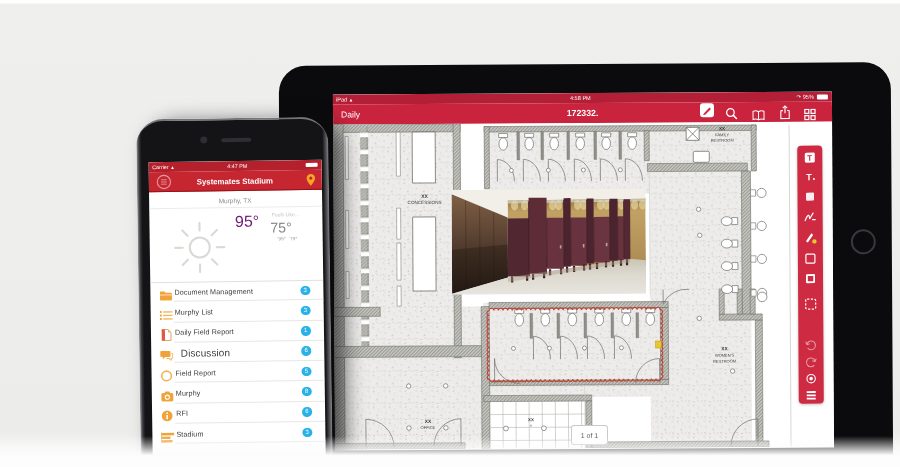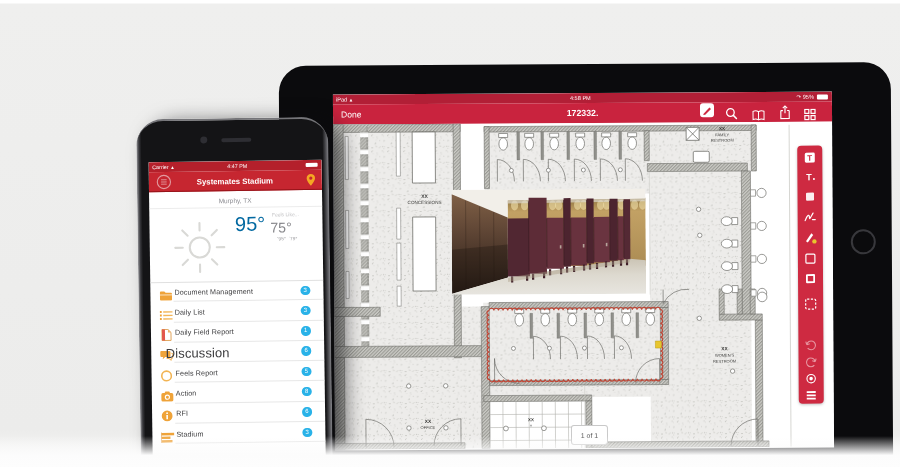--- a/index.html
+++ b/index.html
@@ -13,21 +13,21 @@
 <div style="position:absolute;left:54px;top:29px;width:499px;height:356px;background:#fff;overflow:hidden">
 
 <div style="position:absolute;left:0;top:0;width:100%;height:10px;background:#b21f36;color:#f3c9d2;font-size:5.6px">
           <span style="position:absolute;left:3px;top:2.2px;color:#fff">iPad <span style="font-size:4.5px">▲</span></span>
           <span style="position:absolute;left:237px;top:2.2px;color:#fff">4:58 PM</span>
           <span style="position:absolute;right:18px;top:2.2px;color:#fff">↷ 95%</span>
           <span style="position:absolute;right:4px;top:3px;width:11px;height:4.5px;background:#fff;border-radius:1px"></span>
         </div>
 
 <div style="position:absolute;left:0;top:10px;width:100%;height:20px;background:#c9233e">
-          <span style="position:absolute;left:8px;top:5px;color:#fff;font-size:8.6px">Done</span>
+          <span style="position:absolute;left:8px;top:5px;color:#fff;font-size:8.6px">Daily</span>
           <span style="position:absolute;left:0;top:5px;width:100%;text-align:center;color:#fff;font-size:8.8px;font-weight:bold">172332.</span>
           <div style="position:absolute;left:367px;top:1px;width:14px;height:14px;background:#fff;border-radius:3px"><svg width="14" height="14">
               <path d="M3.6,10.4 L9.4,4.2 L11,5.8 L5.2,11.4 L3.2,11.6 Z" fill="#ce2a41"></path>
             </svg></div>
           <div style="position:absolute;left:392px;top:4px;width:13px;height:13px"><svg width="13" height="13">
               <circle cx="5.4" cy="5.4" r="3.8" fill="none" stroke="#fff" stroke-width="1.3"></circle>
               <line x1="8.3" y1="8.3" x2="11.4" y2="11.4" stroke="#fff" stroke-width="1.5" stroke-linecap="round"></line>
             </svg></div>
           <div style="position:absolute;left:419px;top:5px;width:13px;height:11px"><svg width="13" height="11">
               <path d="M1,1.4 C3,0.5 5,0.8 6.5,1.8 C8,0.8 10,0.5 12,1.4 L12,9.6 C10,8.9 8,9.1 6.5,10 C5,9.1 3,8.9 1,9.6 Z M6.5,1.8 L6.5,10" fill="none" stroke="#fff" stroke-width="1"></path>
@@ -541,21 +541,21 @@
 <line x1="48.0" y1="31.0" x2="55.5" y2="31.0" stroke="#d9d9d6" stroke-width="2.1" stroke-linecap="round"></line>
           <line x1="43.0" y1="43.0" x2="48.3" y2="48.3" stroke="#d9d9d6" stroke-width="2.1" stroke-linecap="round"></line>
           <line x1="31.0" y1="48.0" x2="31.0" y2="55.5" stroke="#d9d9d6" stroke-width="2.1" stroke-linecap="round"></line>
           <line x1="19.0" y1="43.0" x2="13.7" y2="48.3" stroke="#d9d9d6" stroke-width="2.1" stroke-linecap="round"></line>
           <line x1="14.0" y1="31.0" x2="6.5" y2="31.0" stroke="#d9d9d6" stroke-width="2.1" stroke-linecap="round"></line>
           <line x1="19.0" y1="19.0" x2="13.7" y2="13.7" stroke="#d9d9d6" stroke-width="2.1" stroke-linecap="round"></line>
           <line x1="31.0" y1="14.0" x2="31.0" y2="6.5" stroke="#d9d9d6" stroke-width="2.1" stroke-linecap="round"></line>
           <line x1="43.0" y1="19.0" x2="48.3" y2="13.7" stroke="#d9d9d6" stroke-width="2.1" stroke-linecap="round"></line>
         </svg>
 
-<div style="position:absolute;left:86px;top:52px;font-size:20px;color:#0369a1">95°</div>
+<div style="position:absolute;left:86px;top:52px;font-size:16px;color:#701a75">95°</div>
 
 <div style="position:absolute;left:120px;top:51px;width:30px;text-align:right;font-size:5px;color:#c2c2c4">Feels Like...</div>
 
 <div style="position:absolute;left:121.5px;top:59px;font-size:14px;color:#86868a">75°</div>
 
 <div style="position:absolute;left:112px;top:75.5px;width:52px;text-align:center;font-size:4.8px;color:#9a9a9e">ˇ95° &nbsp;ˈ79°</div>
 <div style="position:absolute;left:0;top:120px;width:100%">
           <div style="position:absolute;left:0;top:0;width:100%;height:1px;background:#e0e0e0"></div>
           <div style="position:absolute;left:0;top:0.0px;width:100%;height:20.3px">
             <div style="position:absolute;left:9px;top:4.5px"><svg width="13" height="11">
@@ -572,59 +572,59 @@
                   <rect x="0" y="1" width="2" height="2"></rect>
                   <rect x="0" y="4.5" width="2" height="2"></rect>
                   <rect x="0" y="8" width="2" height="2"></rect>
                 </g>
                 <g stroke="#f3b659" stroke-width="1.4">
                   <line x1="3.5" y1="2" x2="13" y2="2"></line>
                   <line x1="3.5" y1="5.5" x2="13" y2="5.5"></line>
                   <line x1="3.5" y1="9" x2="13" y2="9"></line>
                 </g>
               </svg></div>
-            <div style="position:absolute;left:24.5px;top:0;height:100%;display:flex;align-items:center;font-size:7.2px;color:#3c3c3e;letter-spacing:0.1px">Daily List</div>
+            <div style="position:absolute;left:24.5px;top:0;height:100%;display:flex;align-items:center;font-size:7.2px;color:#3c3c3e;letter-spacing:0.1px">Murphy List</div>
             <div style="position:absolute;right:13px;top:5.6px;width:9.4px;height:9.4px;border-radius:50%;background:#29b2e8;color:#fff;font-size:6px;text-align:center;line-height:9.6px">3</div>
             <div style="position:absolute;left:23px;bottom:0;right:0;height:1px;background:#e7e7e7"></div>
           </div>
           <div style="position:absolute;left:0;top:40.6px;width:100%;height:20.3px">
             <div style="position:absolute;left:9px;top:4.5px"><svg width="12" height="12">
                 <path d="M2,0.5 L8,0.5 L11,3.5 L11,11.5 L2,11.5 Z" fill="#fff" stroke="#d98f35" stroke-width="0.8"></path>
                 <path d="M2,0.5 L5,0.5 L5,11.5 L2,11.5 Z" fill="#e2574c"></path>
                 <path d="M8,0.5 L11,3.5 L8,3.5 Z" fill="#eeb268"></path>
               </svg></div>
             <div style="position:absolute;left:24.5px;top:0;height:100%;display:flex;align-items:center;font-size:7.2px;color:#3c3c3e;letter-spacing:0.1px">Daily Field Report</div>
             <div style="position:absolute;right:13px;top:5.6px;width:9.4px;height:9.4px;border-radius:50%;background:#29b2e8;color:#fff;font-size:6px;text-align:center;line-height:9.6px">1</div>
             <div style="position:absolute;left:23px;bottom:0;right:0;height:1px;background:#e7e7e7"></div>
           </div>
           <div style="position:absolute;left:0;top:60.9px;width:100%;height:20.3px">
             <div style="position:absolute;left:9px;top:4.5px"><svg width="13" height="11">
                 <path d="M1,1 h8 a1.2,1.2 0 0 1 1.2,1.2 v3.6 a1.2,1.2 0 0 1 -1.2,1.2 h-4 l-2.6,2.2 l0.3,-2.2 h-1.7 a1.2,1.2 0 0 1 -1.2,-1.2 v-3.6 a1.2,1.2 0 0 1 1.2,-1.2 Z" fill="#efa339"></path>
                 <path d="M11.2,3.4 a1.1,1.1 0 0 1 1.3,1.1 v3 a1.1,1.1 0 0 1 -1.1,1.1 h-0.7 l0.2,1.9 l-2.2,-1.9 h-2.4" fill="none" stroke="#efa339" stroke-width="0.9"></path>
               </svg></div>
-            <div style="position:absolute;left:15px;top:0;height:100%;display:flex;align-items:center;font-size:13px;color:#3c3c3e;letter-spacing:0.1px">Discussion</div>
+            <div style="position:absolute;left:30px;top:0;height:100%;display:flex;align-items:center;font-size:10px;color:#3c3c3e;letter-spacing:0.1px">Discussion</div>
             <div style="position:absolute;right:13px;top:5.6px;width:9.4px;height:9.4px;border-radius:50%;background:#29b2e8;color:#fff;font-size:6px;text-align:center;line-height:9.6px">6</div>
             <div style="position:absolute;left:23px;bottom:0;right:0;height:1px;background:#e7e7e7"></div>
           </div>
           <div style="position:absolute;left:0;top:81.2px;width:100%;height:20.3px">
             <div style="position:absolute;left:9px;top:4.5px"><svg width="12" height="12">
                 <circle cx="6" cy="6" r="4.8" fill="none" stroke="#f2b453" stroke-width="1.6"></circle>
               </svg></div>
-            <div style="position:absolute;left:24.5px;top:0;height:100%;display:flex;align-items:center;font-size:7.2px;color:#3c3c3e;letter-spacing:0.1px">Feels Report</div>
+            <div style="position:absolute;left:24.5px;top:0;height:100%;display:flex;align-items:center;font-size:7.2px;color:#3c3c3e;letter-spacing:0.1px">Field Report</div>
             <div style="position:absolute;right:13px;top:5.6px;width:9.4px;height:9.4px;border-radius:50%;background:#29b2e8;color:#fff;font-size:6px;text-align:center;line-height:9.6px">5</div>
             <div style="position:absolute;left:23px;bottom:0;right:0;height:1px;background:#e7e7e7"></div>
           </div>
           <div style="position:absolute;left:0;top:101.5px;width:100%;height:20.3px">
             <div style="position:absolute;left:9px;top:4.5px"><svg width="13" height="11">
                 <rect x="0.5" y="2" width="12" height="8.5" rx="1.6" fill="#efa339"></rect>
                 <rect x="4" y="0.5" width="5" height="2.5" rx="1" fill="#efa339"></rect>
                 <circle cx="6.5" cy="6.2" r="2.6" fill="#fff"></circle>
                 <circle cx="6.5" cy="6.2" r="1.5" fill="#efa339"></circle>
               </svg></div>
-            <div style="position:absolute;left:24.5px;top:0;height:100%;display:flex;align-items:center;font-size:7.2px;color:#3c3c3e;letter-spacing:0.1px">Action</div>
+            <div style="position:absolute;left:24.5px;top:0;height:100%;display:flex;align-items:center;font-size:7.2px;color:#3c3c3e;letter-spacing:0.1px">Murphy</div>
             <div style="position:absolute;right:13px;top:5.6px;width:9.4px;height:9.4px;border-radius:50%;background:#29b2e8;color:#fff;font-size:6px;text-align:center;line-height:9.6px">8</div>
             <div style="position:absolute;left:23px;bottom:0;right:0;height:1px;background:#e7e7e7"></div>
           </div>
           <div style="position:absolute;left:0;top:121.8px;width:100%;height:20.3px">
             <div style="position:absolute;left:9px;top:4.5px"><svg width="12" height="12">
                 <circle cx="6" cy="6" r="5.4" fill="#efa339"></circle>
                 <rect x="5.2" y="5" width="1.6" height="4.4" fill="#fff"></rect>
                 <circle cx="6" cy="3.2" r="0.9" fill="#fff"></circle>
               </svg></div>
             <div style="position:absolute;left:24.5px;top:0;height:100%;display:flex;align-items:center;font-size:7.2px;color:#3c3c3e;letter-spacing:0.1px">RFI</div>

